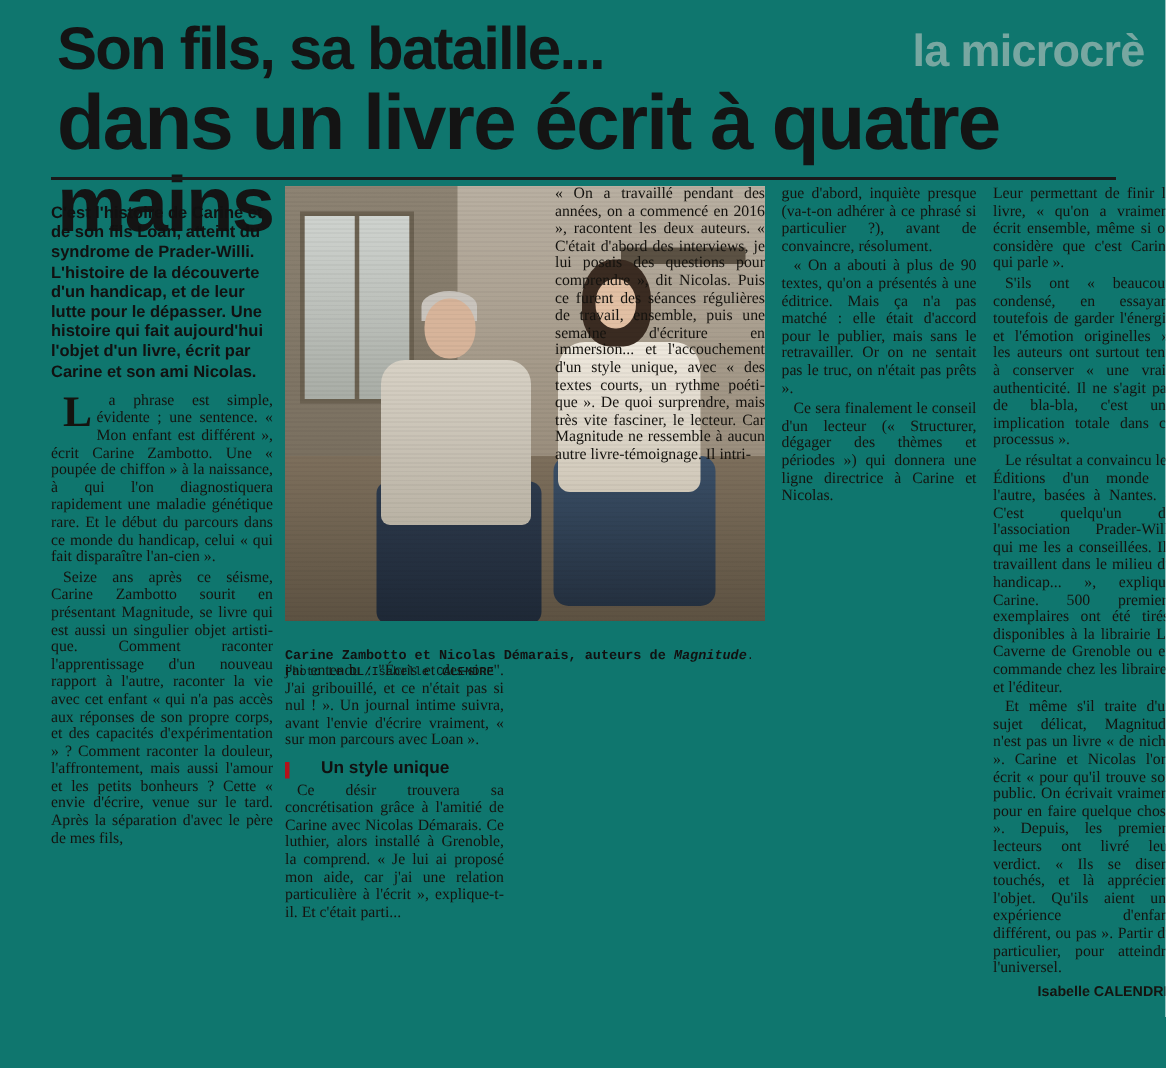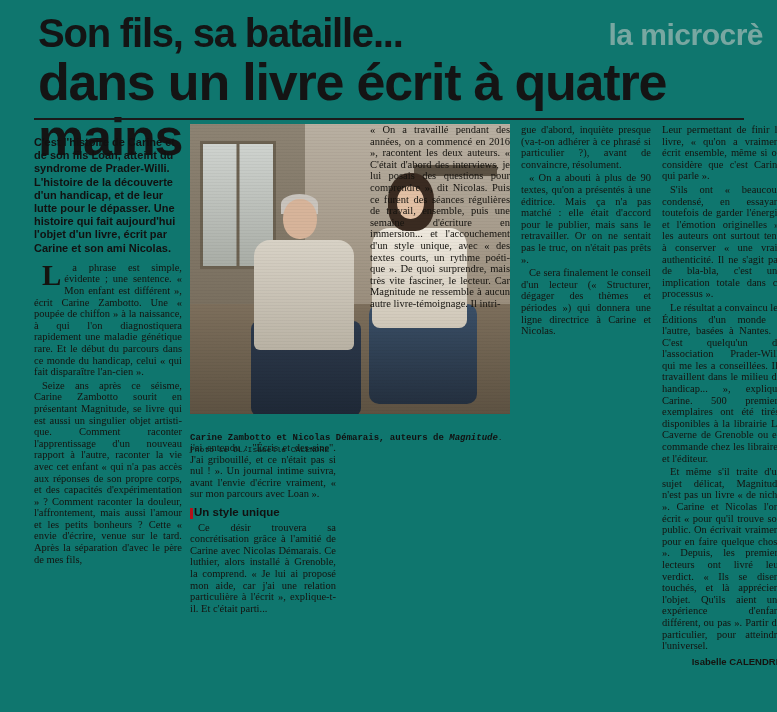--- a/index.html
+++ b/index.html
@@ -98,21 +98,21 @@
     padding: 1px 3px 0 0;
   }
   
   #col2 { left: 156px; width: 146px; top: 318px; }
   .subhead {
     font-family: "Liberation Sans", sans-serif;
     font-weight: bold;
     font-size: 11.5px;
     color: #111;
     margin: 7px 0 3px 0;
-    padding-left: 4px;
+    padding-left: 24px;
     position: relative;
   }
   .subhead:before {
     content: "";
     position: absolute;
     left: 0; top: 1px;
     width: 3px; height: 11px;
     background: #b4121b;
   }
   

